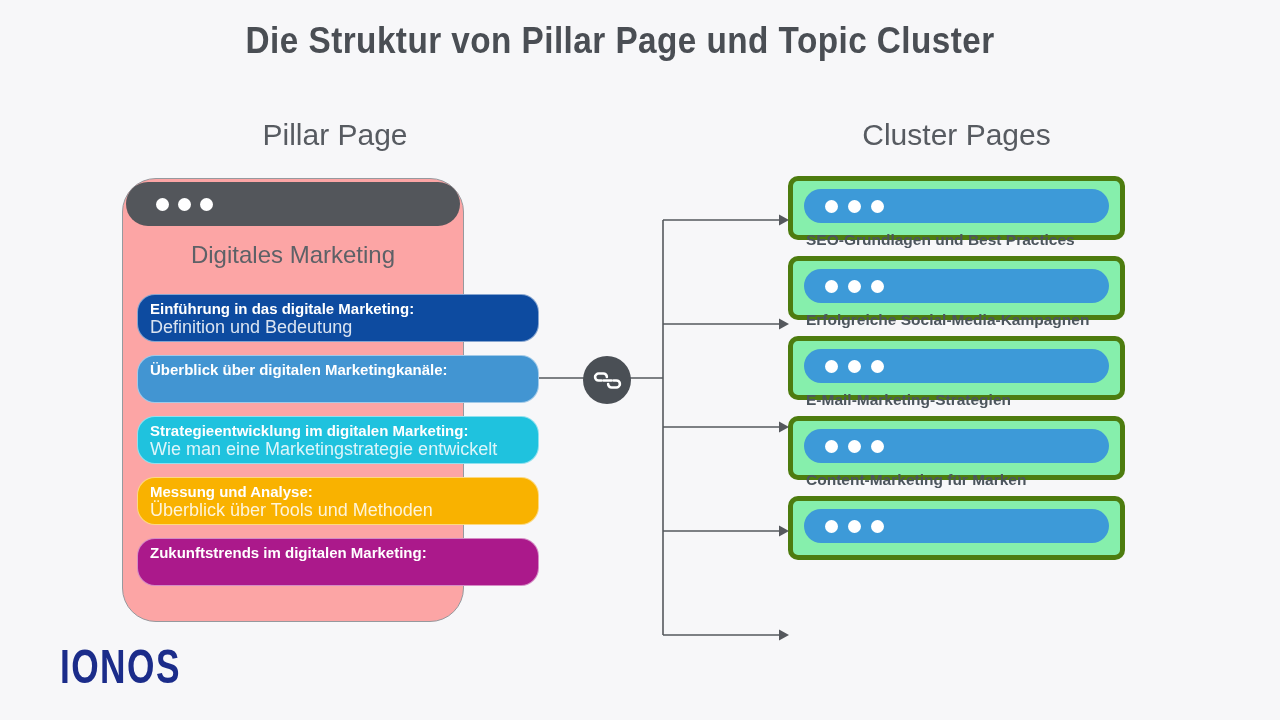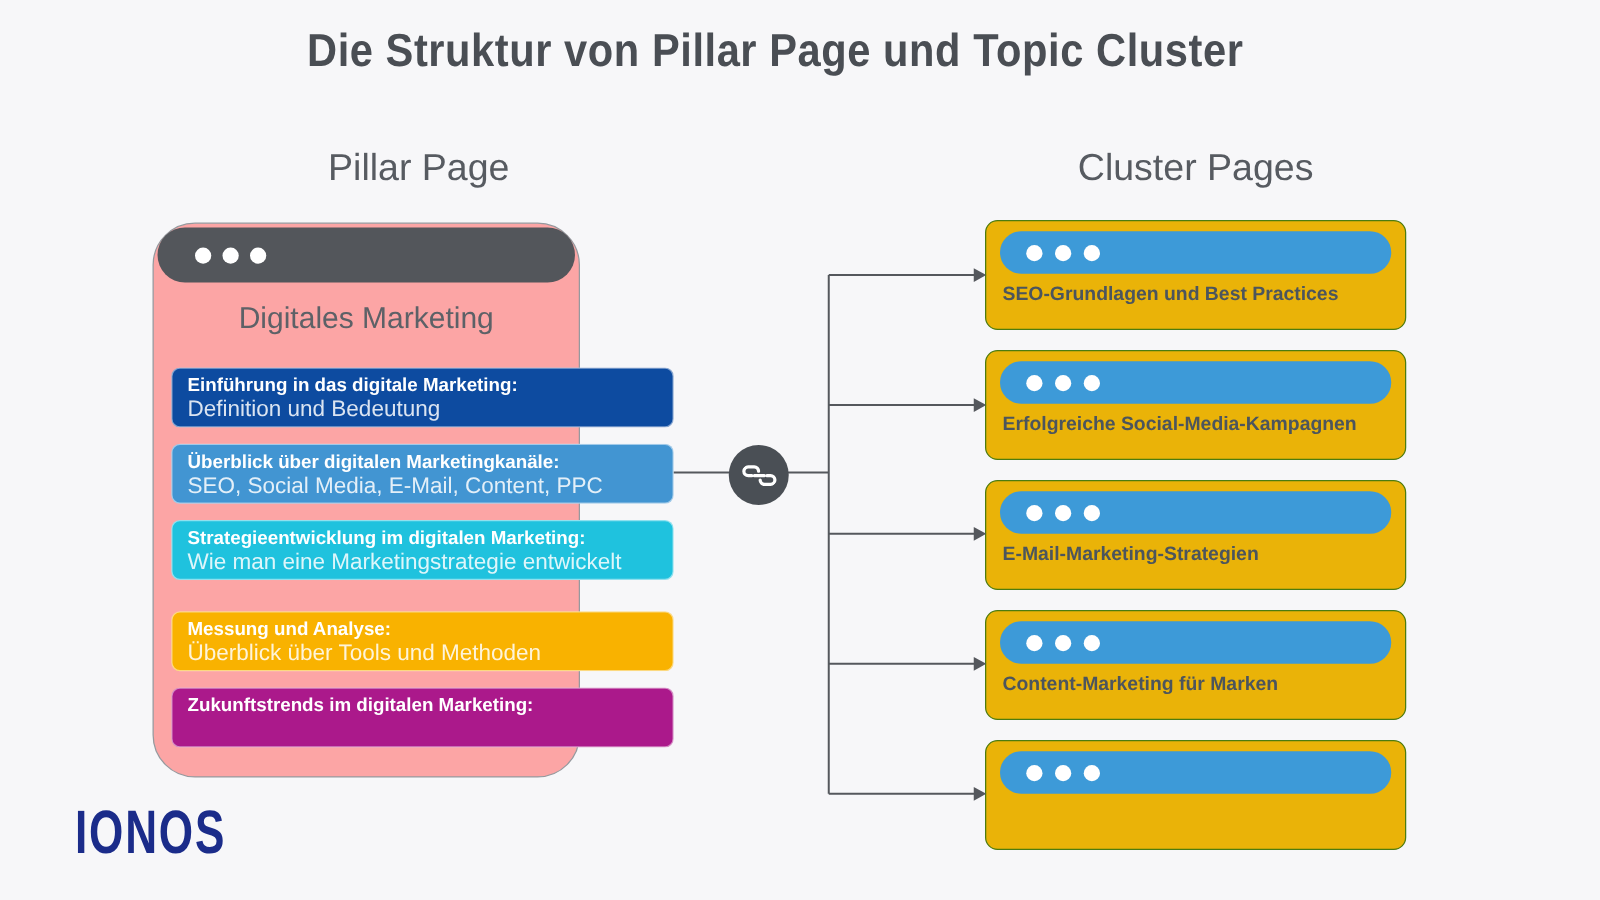--- a/index.html
+++ b/index.html
@@ -18,36 +18,36 @@
 
   
   .pillar-card{position:absolute;left:122px;top:178px;width:342px;height:444px;z-index:1;
     background:#fca5a5;border:1px solid #96999e;border-radius:34px;box-sizing:border-box;}
   .pillar-browser-bar{position:absolute;left:3px;right:3px;top:3px;height:44px;
     border-radius:22px;background:#53565b;display:flex;align-items:center;padding-left:30px;box-sizing:border-box;}
   .dot{width:13px;height:13px;border-radius:50%;background:#ffffff;margin-right:9px;}
   .pillar-page-title{position:absolute;top:62px;left:0;width:100%;text-align:center;
     font-size:24px;color:#5d6167;}
   .pillar-items{position:absolute;top:115px;left:14px;width:402px;display:flex;flex-direction:column;gap:13px;}
-  .pillar-item{height:48px;border-radius:7px;border:1px solid rgba(255,255,255,0.5);
+  .pillar-item{height:48px;border-radius:18px;border:1px solid rgba(255,255,255,0.5);
     box-sizing:border-box;padding:4px 12px;color:#ffffff;overflow:hidden;}
   .pi-title{font-size:15px;font-weight:bold;line-height:19px;white-space:nowrap;}
   .pi-sub{font-size:18px;line-height:19px;color:rgba(255,255,255,0.85);white-space:nowrap;}
 
   
   svg.connectors{position:absolute;left:0;top:0;z-index:2;pointer-events:none;}
 
   
   .link-badge{position:absolute;left:583px;top:356px;width:48px;height:48px;border-radius:50%;
     background:#4a4f55;z-index:3;display:flex;align-items:center;justify-content:center;}
   .link-badge svg{transform:rotate(45deg);}
 
   
   .cluster-cards{position:absolute;left:788px;top:176px;width:337px;display:flex;flex-direction:column;gap:16px;z-index:1;}
-  .cluster-card{position:relative;height:88px;background:#eab308;border:1px solid #4d7c0f;
+  .cluster-card{position:relative;height:64px;background:#86efac;border:5px solid #4d7c0f;
     border-radius:10px;box-sizing:border-box;}
   .cluster-bar{position:absolute;left:11px;right:11px;top:8px;height:34px;border-radius:17px;
     background:#3d9ad8;display:flex;align-items:center;padding-left:21px;box-sizing:border-box;}
   .cluster-bar .dot{margin-right:10px;}
   .cluster-label{position:absolute;left:13px;top:50px;font-size:15.5px;font-weight:bold;color:#4c555d;white-space:nowrap;}
 
   
   .logo{position:absolute;left:60px;top:638px;z-index:1;}
   .logo span{display:inline-block;font-size:49px;font-weight:bold;color:#1b2c8a;
     letter-spacing:2px;transform:scaleX(0.72);transform-origin:left center;}
@@ -90,27 +90,26 @@
       <span class="dot"></span>
     </div>
     <div class="pillar-page-title">Digitales Marketing</div>
     <div class="pillar-items">
       <div class="pillar-item" style="background-color: rgb(13, 75, 160);">
         <div class="pi-title">Einführung in das digitale Marketing:</div>
         <div class="pi-sub">Definition und Bedeutung</div>
       </div>
       <div class="pillar-item" style="background-color: rgb(66, 149, 210);">
         <div class="pi-title">Überblick über digitalen Marketingkanäle:</div>
-        <div class="pi-sub">SEO, Social Media, E-Mail, Content, PPC</div>
       </div>
       <div class="pillar-item" style="background-color: rgb(31, 194, 222); padding-left: 12px;">
         <div class="pi-title">Strategieentwicklung im digitalen Marketing:</div>
         <div class="pi-sub">Wie man eine Marketingstrategie entwickelt</div>
       </div>
-      <div class="pillar-item" style="background-color: rgb(249, 178, 0); margin-top: 12px;">
+      <div class="pillar-item" style="background-color: rgb(249, 178, 0);">
         <div class="pi-title">Messung und Analyse:</div>
         <div class="pi-sub">Überblick über Tools und Methoden</div>
       </div>
       <div class="pillar-item" style="background-color: rgb(171, 25, 139);">
         <div class="pi-title">Zukunftstrends im digitalen Marketing:</div>
       </div>
     </div>
   </div>
 
   <div class="link-badge">

